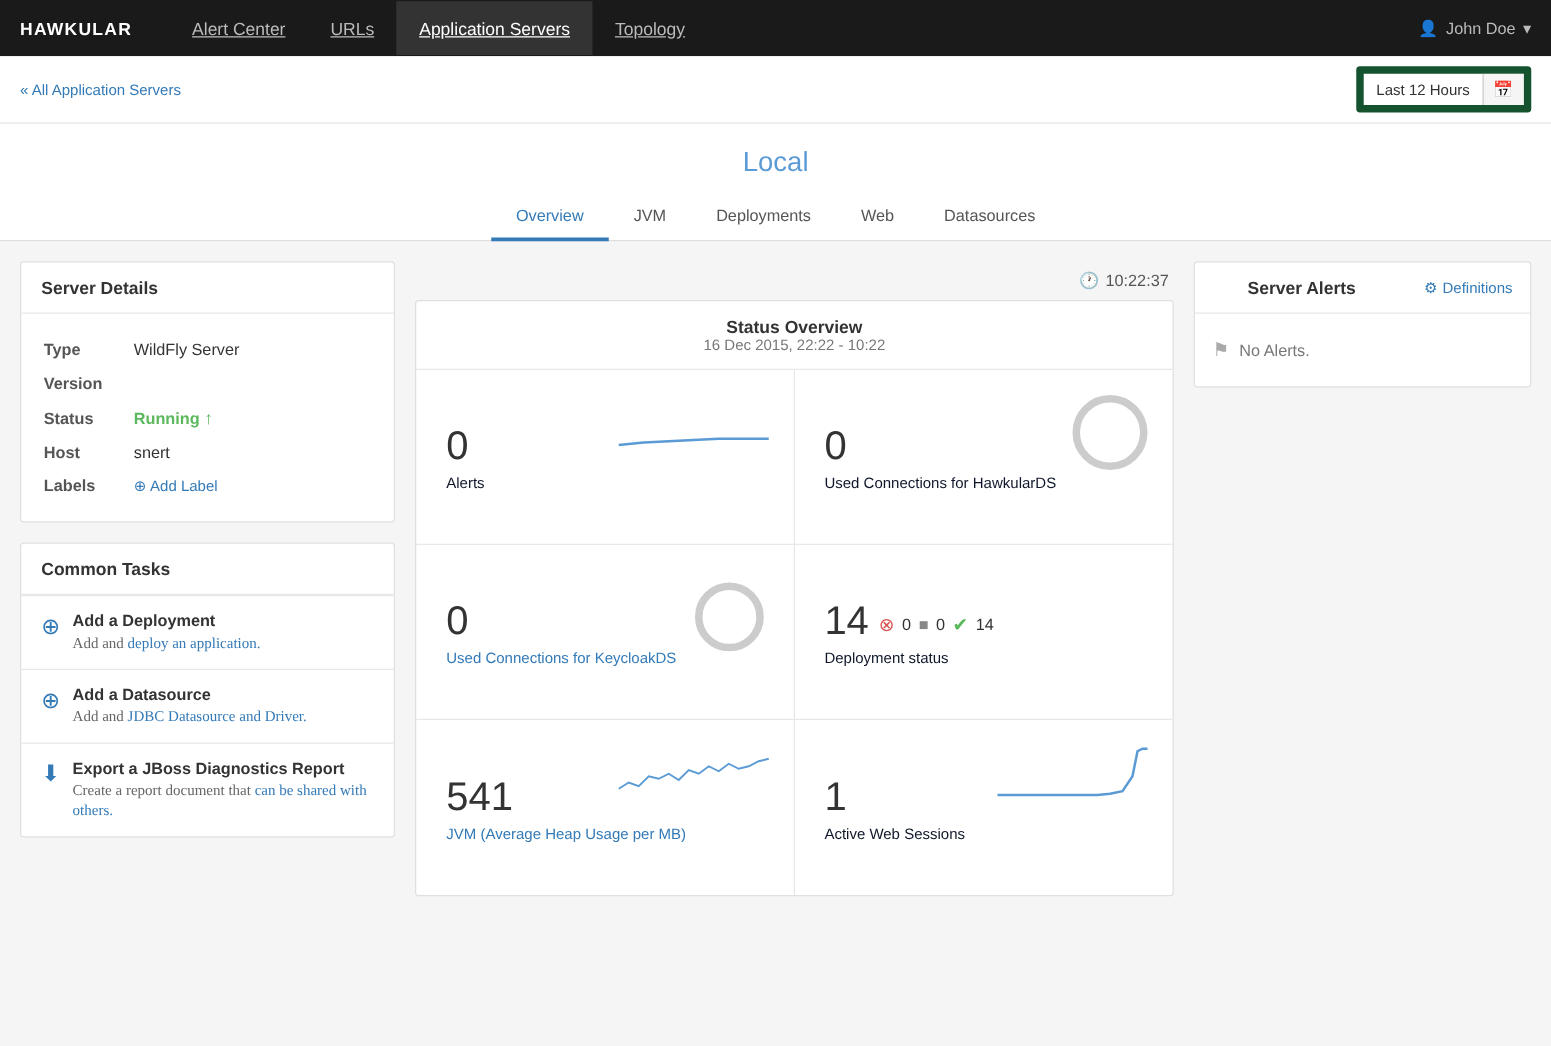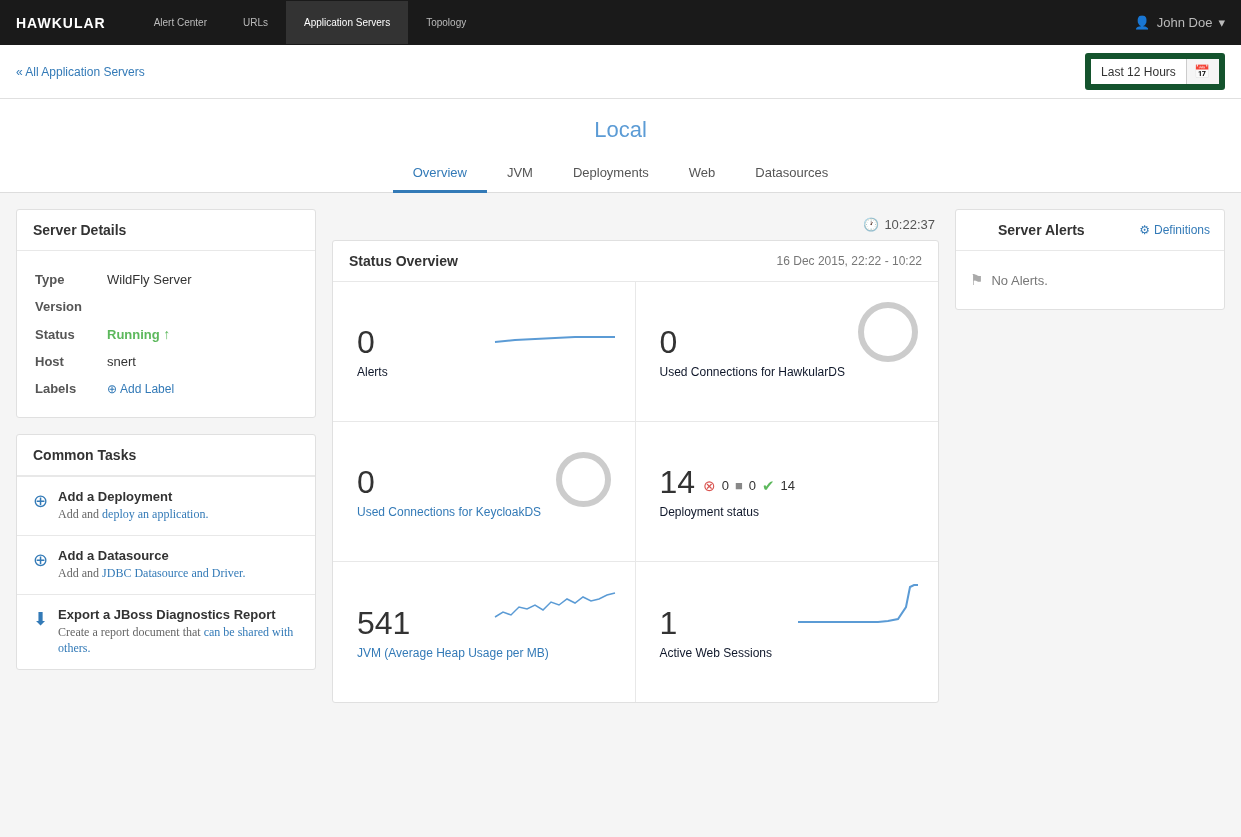--- a/index.html
+++ b/index.html
@@ -2,21 +2,21 @@
 <html><head>
   <meta charset="utf-8">
   <style>
     * { box-sizing: border-box; margin: 0; padding: 0; }
     body { font-family: 'Helvetica Neue', Arial, sans-serif; font-size: 13px; background: #f5f5f5; color: #333; }
 
     
     .top-nav { background: #1a1a1a; display: flex; align-items: center; height: 45px; padding: 0 16px; }
     .top-nav .logo { color: #fff; font-weight: bold; font-size: 14px; letter-spacing: 1px; margin-right: 30px; }
     .top-nav .nav-items { display: flex; flex: 1; }
-    .top-nav .nav-item { color: #bbb; padding: 0 18px; height: 43px; display: flex; align-items: center; cursor: pointer; font-size: 10px; }
+    .top-nav .nav-item { color: #bbb; padding: 0 18px; height: 43px; display: flex; align-items: center; cursor: pointer; font-size: 14px; text-decoration: underline; }
     .top-nav .nav-item.active { background: #333; color: #fff; }
     .top-nav .user-menu { color: #bbb; font-size: 13px; display: flex; align-items: center; gap: 6px; cursor: pointer; }
 
     
     .sub-header { background: #fff; border-bottom: 1px solid #e0e0e0; padding: 8px 16px; display: flex; align-items: center; justify-content: space-between; }
     .back-link { color: #337ab7; font-size: 12px; cursor: pointer; text-decoration: none; }
     .time-picker { display: flex; align-items: center; border: 6px solid #14532d; border-radius: 3px; overflow: hidden; }
     .time-picker-label { padding: 5px 10px; font-size: 12px; background: #fff; }
     .time-picker-btn { background: #f5f5f5; border-left: 1px solid #ccc; padding: 5px 8px; cursor: pointer; }
 
@@ -52,21 +52,21 @@
     .task-icon { color: #337ab7; font-size: 16px; flex-shrink: 0; margin-top: 1px; }
     .task-title { font-size: 13px; font-weight: 600; color: #333; }
     .task-desc { font-size: 12px; color: #666; margin-top: 2px; line-height: 1.4; font-family: Liberation Serif, serif; }
     .task-desc a { color: #337ab7; text-decoration: none; }
 
     
     .timestamp-bar { text-align: right; padding: 8px 4px; font-size: 13px; color: #555; display: flex; align-items: center; justify-content: flex-end; gap: 5px; }
 
     
     .status-overview-card { background: #fff; border: 1px solid #e0e0e0; border-radius: 3px; }
-    .status-overview-header { padding: 12px 16px; display: flex; justify-content: space-between; align-items: center; border-bottom: 1px solid #e8e8e8; }
+    .status-overview-header { padding: 12px 16px; display: flex; justify-content: space-between; align-items: center; border-bottom: 1px solid #e8e8e8; flex-direction: column; }
     .status-overview-title { font-size: 14px; font-weight: 600; }
     .status-date { font-size: 12px; color: #777; }
     .status-grid { display: grid; grid-template-columns: 1fr 1fr; }
     .status-cell { padding: 20px 24px; border-right: 1px solid #e8e8e8; border-bottom: 1px solid #e8e8e8; min-height: 140px; display: flex; flex-direction: column; justify-content: center; position: relative; }
     .status-cell:nth-child(2n) { border-right: none; }
     .status-cell:nth-child(n+5) { border-bottom: none; }
     .status-number { font-size: 32px; font-weight: 300; color: #333; }
     .status-label { font-size: 12px; color: #0f172a; margin-top: 4px; }
     .status-label.blue { color: #337ab7; cursor: pointer; }
     .mini-chart { position: absolute; right: 20px; top: 20px; }

